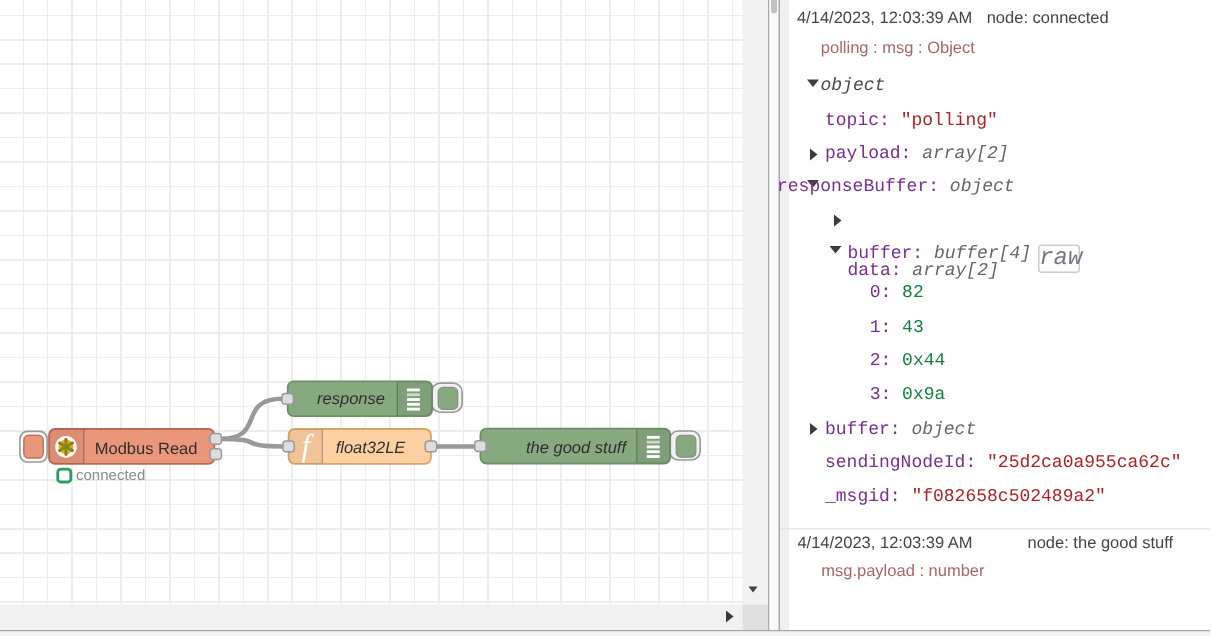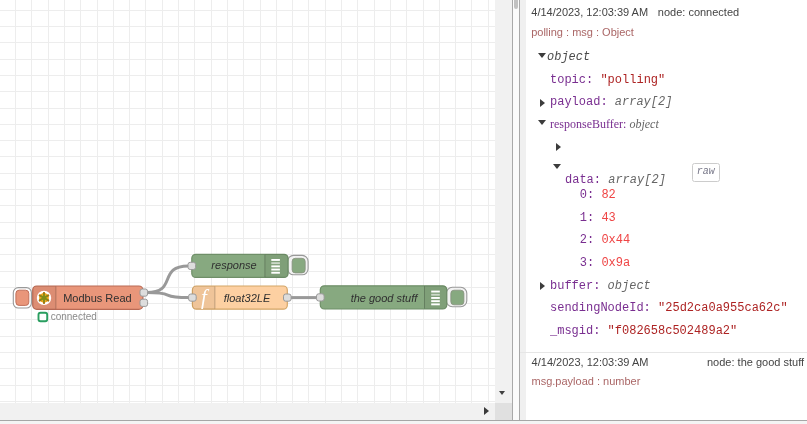--- a/index.html
+++ b/index.html
@@ -16,32 +16,32 @@
   #botpad{left:0;top:421.1px;width:807px;height:3px;background:#f4f4f4;}
   .arr-down{width:0;height:0;border-left:3.6px solid transparent;border-right:3.6px solid transparent;border-top:4.6px solid #404040;}
   .arr-right{width:0;height:0;border-top:4.2px solid transparent;border-bottom:4.2px solid transparent;border-left:5.2px solid #3a3a3a;}
   
   #sashL{left:512px;top:0;width:1.2px;height:420px;background:#a9a9a9;}
   #sashC{left:513.2px;top:0;width:6px;height:420px;background:#fbfbfb;}
   #sashR{left:519.2px;top:0;width:1.2px;height:420px;background:#a9a9a9;}
   #sashThumb{left:513.7px;top:0;width:4.4px;height:9px;background:#c1c1c1;border-radius:0 0 2px 2px;}
   #sideshade{left:520.4px;top:0;width:5.6px;height:420px;background:#f0f0f0;}
   .ts{position:absolute;font-size:11px;color:#444;line-height:12px;white-space:pre;}
-  .meta{position:absolute;font-size:11px;color:#a66;line-height:12px;white-space:pre;}
+  .meta{position:absolute;font-size:11px;color:#a66;line-height:12px;white-space:pre;margin-left:16px;}
   .mono{position:absolute;font-family:"Liberation Mono",monospace;font-size:12px;line-height:13px;white-space:pre;}
   .key{color:#792e90;}
   .str{color:#ad2323;}
-  .num{color:#ef4444;}
+  .num{color:#15803d;}
   .typ{color:#666;font-style:italic;}
   .root{color:#4a4a4a;font-style:italic;}
   .tri{position:absolute;width:0;height:0;}
   .tri.down{border-left:4.4px solid transparent;border-right:4.4px solid transparent;border-top:5.4px solid #3c3c3c;}
   .tri.right{border-top:4.4px solid transparent;border-bottom:4.4px solid transparent;border-left:5.6px solid #3c3c3c;}
   #rawbtn{position:absolute;left:691.8px;top:162.8px;width:26px;height:17px;border:1px solid #ccc;border-radius:2.5px;
-     font-family:"Liberation Mono",monospace;font-size:10px;font-style:italic;color:#778;text-align:center;line-height:16.5px;}
+     font-family:"Liberation Mono",monospace;font-size:16px;font-style:italic;color:#778;text-align:center;line-height:16.5px;}
   .sepline{position:absolute;left:520.4px;width:286.6px;height:1px;background:#e6e6e6;}
 </style>
 </head>
 <body>
 <div id="stage">
   <div id="canvas" class="abs"></div>
   <svg class="abs" style="left:0;top:0" width="496" height="403">
       <path d="M15.5 0V403M31.8 0V403M48.1 0V403M64.4 0V403M80.7 0V403M97.0 0V403M113.3 0V403M129.6 0V403M145.9 0V403M162.2 0V403M178.5 0V403M194.8 0V403M211.1 0V403M227.4 0V403M243.7 0V403M260.0 0V403M276.3 0V403M292.6 0V403M308.9 0V403M325.2 0V403M341.5 0V403M357.8 0V403M374.1 0V403M390.4 0V403M406.7 0V403M423.0 0V403M439.3 0V403M455.6 0V403M471.9 0V403M488.2 0V403M0 10.2H496M0 26.5H496M0 42.8H496M0 59.1H496M0 75.4H496M0 91.7H496M0 108.0H496M0 124.3H496M0 140.6H496M0 156.9H496M0 173.2H496M0 189.5H496M0 205.8H496M0 222.1H496M0 238.4H496M0 254.7H496M0 271.0H496M0 287.3H496M0 303.6H496M0 319.9H496M0 336.2H496M0 352.5H496M0 368.8H496M0 385.1H496M0 401.4H496" stroke="#ededed" stroke-width="1" shape-rendering="crispEdges" fill="none"></path>
     </svg>
 
@@ -147,36 +147,37 @@
 
   <div class="tri down" style="left:537.6px;top:52.9px;"></div>
   <div class="mono root" style="left:547px;top:51.3px;">object</div>
 
   <div class="mono" style="left:550px;top:73.8px;"><span class="key">topic: </span><span class="str">"polling"</span></div>
 
   <div class="tri right" style="left:539.5px;top:98.6px;"></div>
   <div class="mono" style="left:550px;top:96px;"><span class="key">payload: </span><span class="typ">array[2]</span></div>
 
   <div class="tri down" style="left:537.6px;top:119.7px;"></div>
-  <div class="mono" style="left:550px;top:118.1px;font-family:Liberation Serif, serif;"><span class="key">responseBuffer: </span><span class="typ">object</span></div>
+  <div class="mono" style="left:518px;top:118.1px;"><span class="key">responseBuffer: </span><span class="typ">object</span></div>
 
   <div class="tri right" style="left:555.5px;top:142.9px;"></div>
   <div class="mono" style="left:565px;top:158px;margin-top:16px;"><span class="key">data: </span><span class="typ">array[2]</span></div>
 
   <div class="tri down" style="left:553.1px;top:164.4px;"></div>
+  <div class="mono" style="left:565px;top:162.8px;"><span class="key">buffer: </span><span class="typ">buffer[4]</span></div>
   <div id="rawbtn">raw</div>
 
   <div class="mono" style="left:579.8px;top:188.9px;"><span class="key">0: </span><span class="num">82</span></div>
   <div class="mono" style="left:579.8px;top:211.7px;"><span class="key">1: </span><span class="num">43</span></div>
   <div class="mono" style="left:579.8px;top:234.3px;"><span class="key">2: </span><span class="num">0x44</span></div>
   <div class="mono" style="left:579.8px;top:256.9px;"><span class="key">3: </span><span class="num">0x9a</span></div>
 
   <div class="tri right" style="left:539.5px;top:282.1px;"></div>
   <div class="mono" style="left:550px;top:279.5px;"><span class="key">buffer: </span><span class="typ">object</span></div>
 
   <div class="mono" style="left:550px;top:302.1px;"><span class="key">sendingNodeId: </span><span class="str">"25d2ca0a955ca62c"</span></div>
   <div class="mono" style="left:550px;top:324.7px;"><span class="key">_msgid: </span><span class="str">"f082658c502489a2"</span></div>
 
   <div class="sepline" style="top:352px;"></div>
   <div class="ts" style="left:531.6px;top:356.2px;">4/14/2023, 12:03:39 AM</div>
-  <div class="ts" style="left:664px;top:356.2px;padding-left:43px;">node: the good stuff</div>
+  <div class="ts" style="left:642px;top:356.2px;padding-left:43px;">node: the good stuff</div>
   <div class="meta" style="left:531.5px;top:374.8px;">msg.payload : number</div>
 </div>
 
 </body></html>

